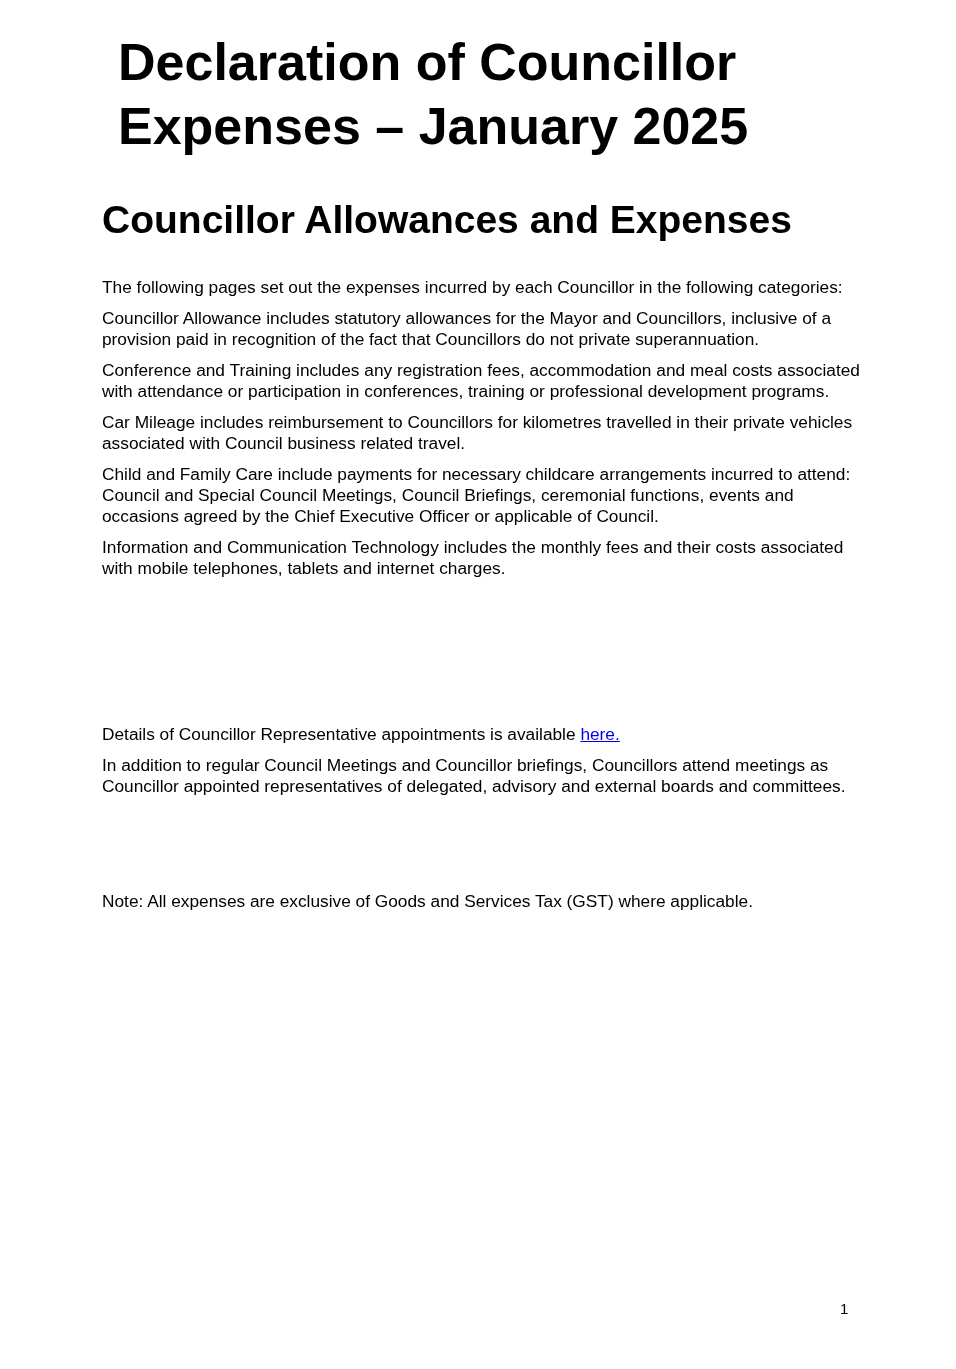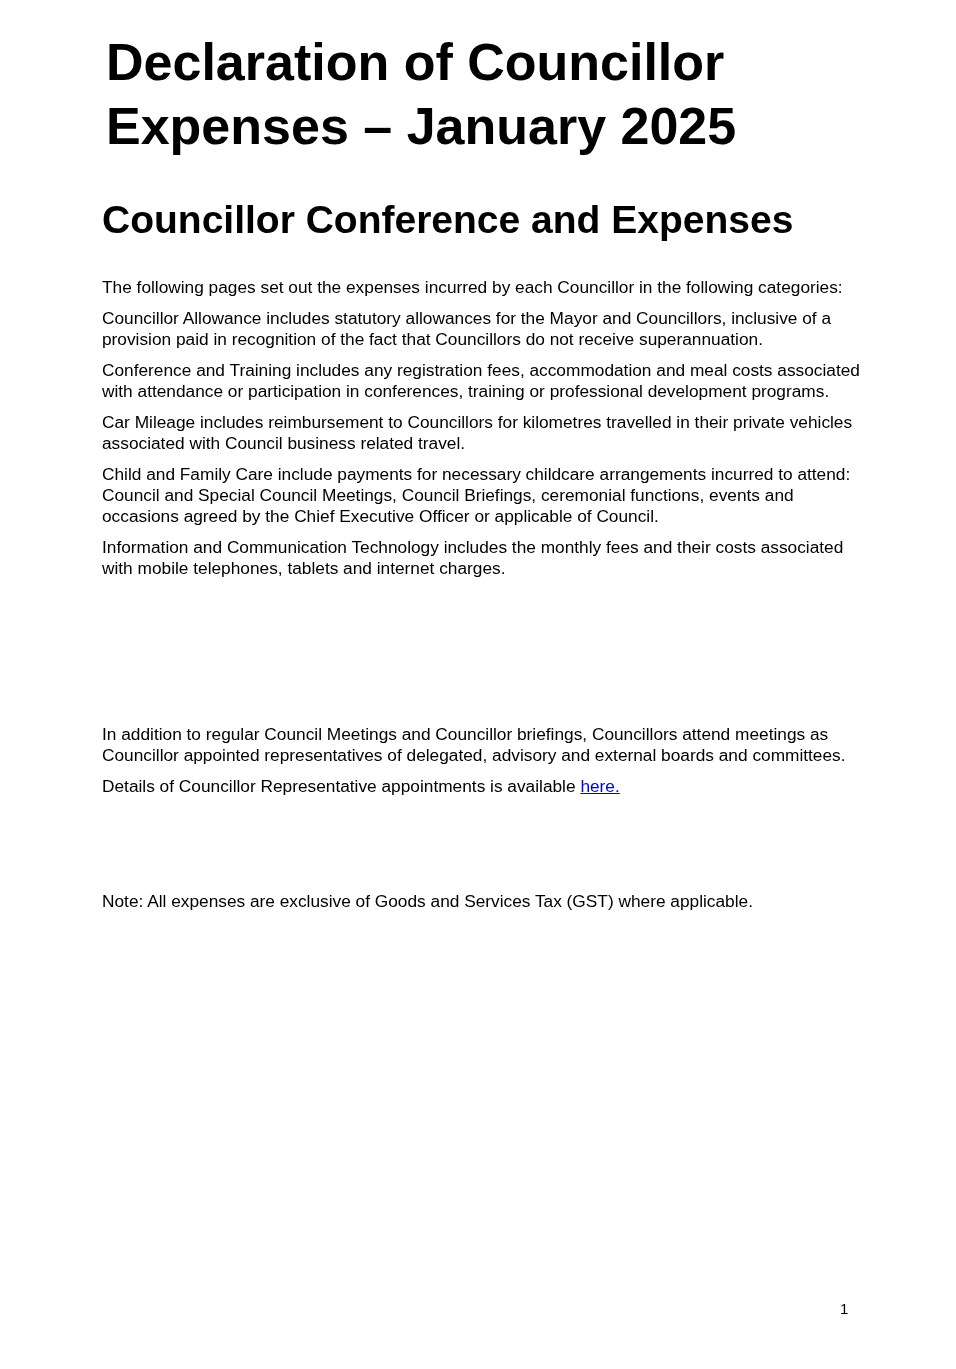--- a/index.html
+++ b/index.html
@@ -1,51 +1,51 @@
 <!DOCTYPE html>
 <html><head>
 <meta charset="utf-8">
 <style>
   html, body { margin: 0; padding: 0; background: #ffffff; }
   body { width: 956px; height: 1369px; position: relative; overflow: hidden;
          font-family: "Liberation Sans", sans-serif; color: #000; }
   .page { position: absolute; left: 102px; top: 0; width: 760px; }
-  h1 { position: absolute; top: 30px; left: 4px; margin: 0; font-size: 52px;
+  h1 { position: absolute; top: 30px; left: 16px; margin: 0; font-size: 52px;
        line-height: 64px; font-weight: bold; letter-spacing: 0px; width: 780px; }
   h2 { position: absolute; top: 196px; left: 0; margin: 0; font-size: 39px;
        line-height: 48px; font-weight: bold; white-space: nowrap; }
   .body-text { position: absolute; top: 277px; left: 0; width: 760px;
        font-size: 17.3px; line-height: 21px; }
   .body-text p { margin: 0 0 10px 0; }
   .attend { position: absolute; top: 724px; left: 0; width: 760px;
        font-size: 17.3px; line-height: 21px; }
   .attend h3 { margin: 0 0 10px 0; font-size: 17.3px; font-weight: bold; line-height: 21px; }
   .attend p { margin: 0 0 10px 0; }
   a.link { color: #0000ee; text-decoration: underline; }
   .note { position: absolute; top: 891px; left: 0; font-size: 17.3px;
        line-height: 21px; white-space: nowrap; }
   .page-num { position: absolute; top: 1300px; left: 840px; font-size: 15px; }
 </style>
 </head>
 <body>
 
 <div class="page">
   <h1>Declaration of Councillor Expenses – January 2025</h1>
-  <h2>Councillor Conference and Expenses</h2>
+  <h2>Councillor Allowances and Expenses</h2>
 
   <div class="body-text">
     <p>The following pages set out the expenses incurred by each Councillor in the following categories:</p>
-    <p>Councillor Allowance includes statutory allowances for the Mayor and Councillors, inclusive of a provision paid in recognition of the fact that Councillors do not receive superannuation.</p>
+    <p>Councillor Allowance includes statutory allowances for the Mayor and Councillors, inclusive of a provision paid in recognition of the fact that Councillors do not private superannuation.</p>
     <p>Conference and Training includes any registration fees, accommodation and meal costs associated with attendance or participation in conferences, training or professional development programs.</p>
     <p>Car Mileage includes reimbursement to Councillors for kilometres travelled in their private vehicles associated with Council business related travel.</p>
     <p>Child and Family Care include payments for necessary childcare arrangements incurred to attend: Council and Special Council Meetings, Council Briefings, ceremonial functions, events and occasions agreed by the Chief Executive Officer or applicable of Council.</p>
     <p>Information and Communication Technology includes the monthly fees and their costs associated with mobile telephones, tablets and internet charges.</p>
   </div>
 
   <div class="attend">
+    <p><span>Details of Councillor Representative appointments is available </span><a class="link" href="#">here.</a></p>
     <p>In addition to regular Council Meetings and Councillor briefings, Councillors attend meetings as Councillor appointed representatives of delegated, advisory and external boards and committees.</p>
-    <p><span>Details of Councillor Representative appointments is available </span><a class="link" href="#">here.</a></p>
   </div>
 
   <div class="note">Note: All expenses are exclusive of Goods and Services Tax (GST) where applicable.</div>
 </div>
 
 <div class="page-num">1</div>
 
 </body></html>

